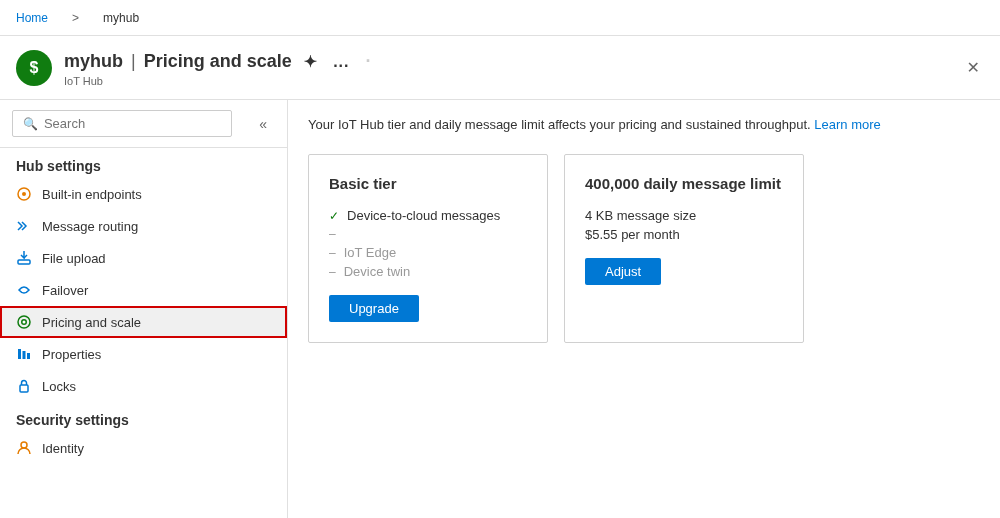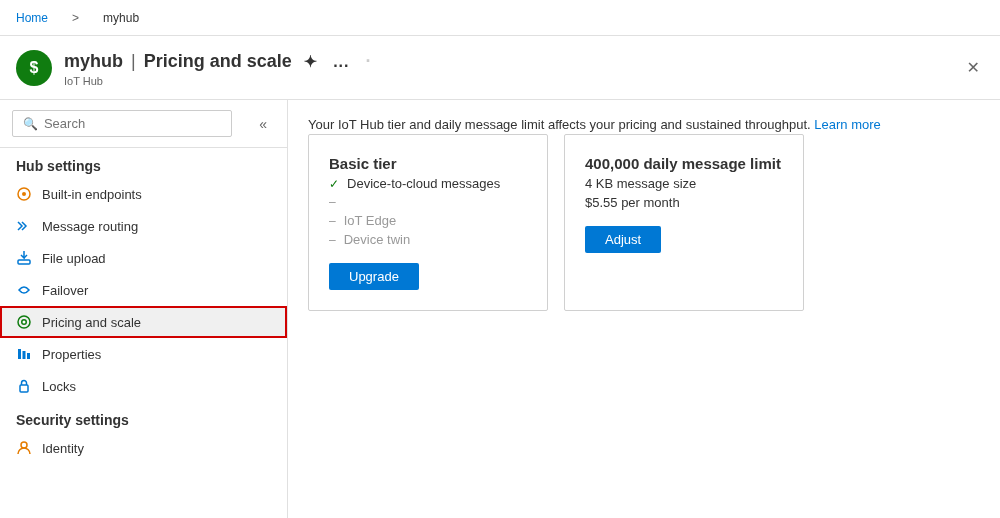--- a/index.html
+++ b/index.html
@@ -79,29 +79,29 @@
       outline: 2px solid #d00000;
       outline-offset: -2px;
     }
     .sidebar-icon { width: 16px; height: 16px; display: flex; align-items: center; justify-content: center; flex-shrink: 0; }
 
     
     .content {
       flex: 1; padding: 16px 20px; overflow-y: auto; background: #fff;
     }
     .content-notice {
-      font-size: 13px; color: #333; line-height: 1.4;
+      font-size: 13px; color: #333; margin-bottom: 20px; line-height: 1.4;
     }
     .content-notice a { color: #0078d4; text-decoration: none; }
     .cards-row { display: flex; gap: 16px; }
     .card {
       background: #fff; border: 1px solid #d0d0d0; border-radius: 2px;
       padding: 20px; min-width: 240px;
     }
-    .card-title { font-size: 15px; font-weight: 700; margin-bottom: 4px; color: #333; }
+    .card-title { font-size: 15px; font-weight: 700; margin-bottom: 16px; color: #333; }
     .card-feature {
       display: flex; align-items: center; gap: 8px;
       font-size: 13px; margin-bottom: 4px;
     }
     .card-feature.available { color: #333; }
     .card-feature.unavailable { color: #999; }
     .check-icon { color: #107c10; font-size: 12px; }
     .dash-icon { color: #999; font-size: 12px; }
     .card-btn {
       margin-top: 12px; padding: 6px 20px;

